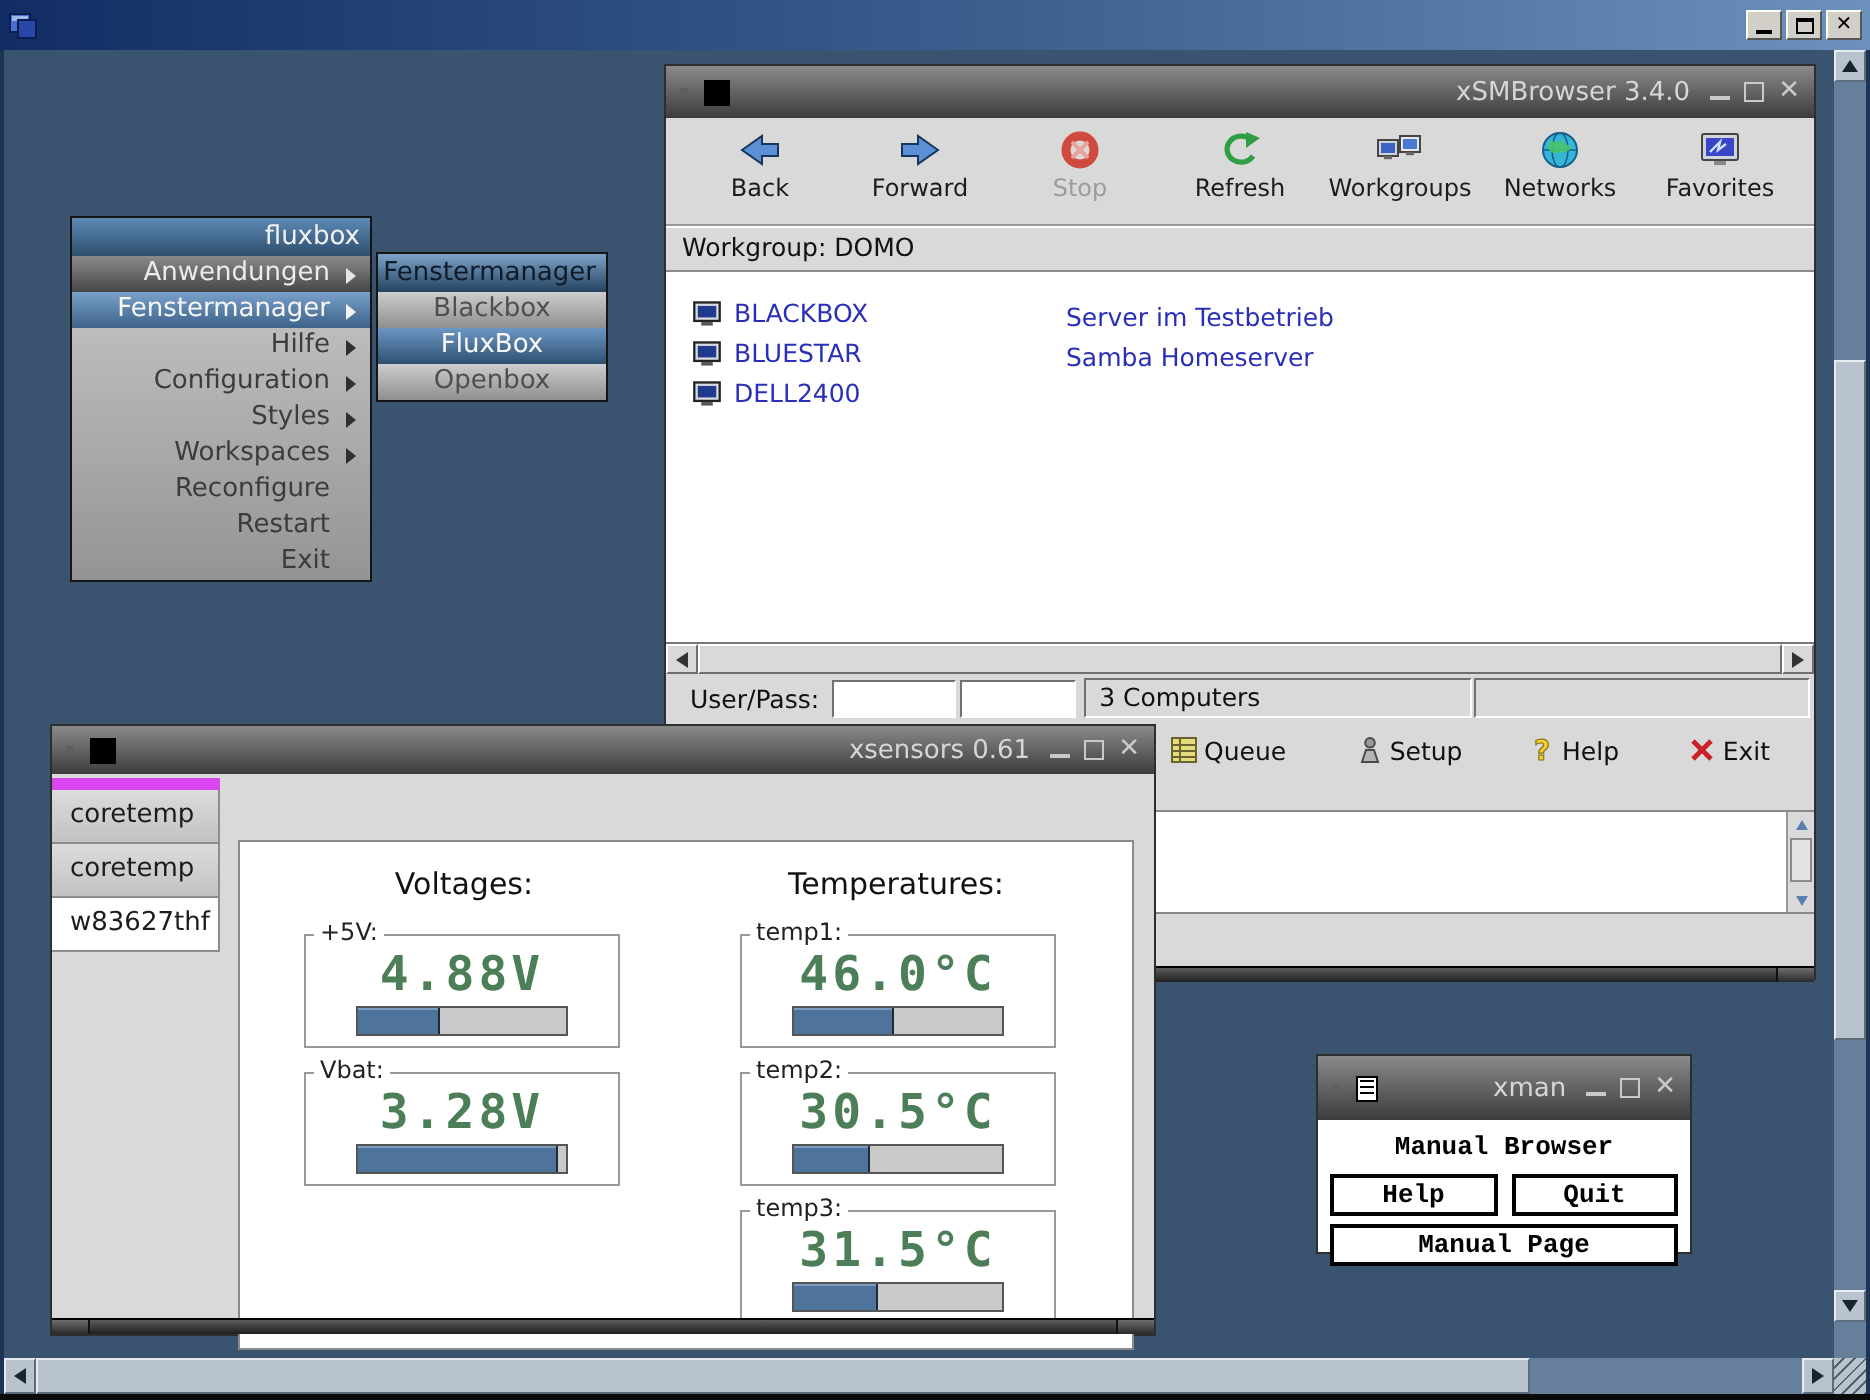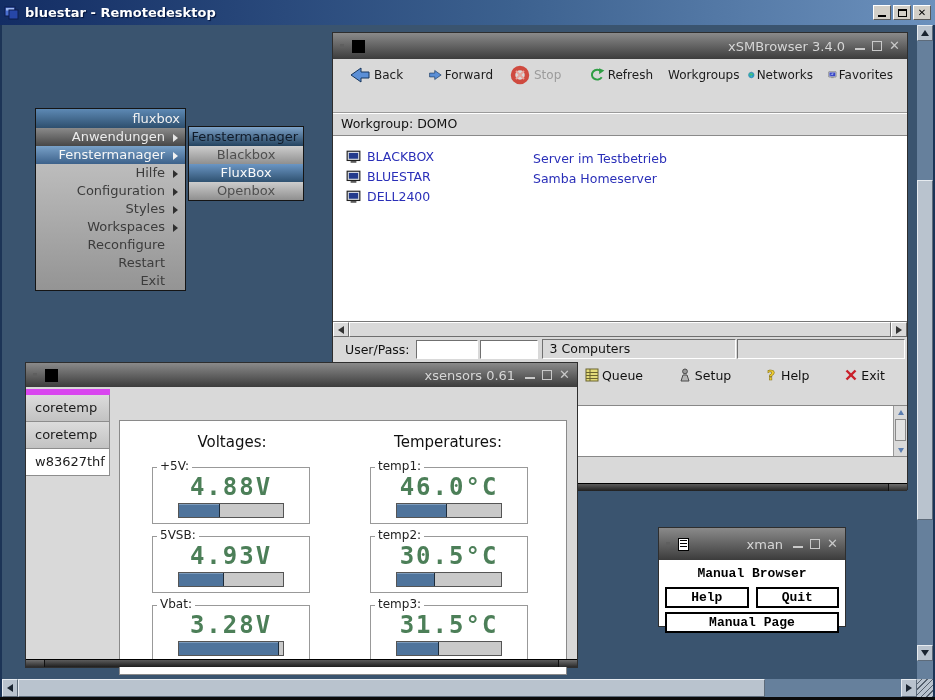--- a/index.html
+++ b/index.html
@@ -77,21 +77,21 @@
   .submenu .menu-item { text-align:center; padding-right:0; background:linear-gradient(#cdcdcd,#8f8f8f); color:#4f4f4f; }
   .submenu .menu-item.selected { background:linear-gradient(#6b96c4,#2f5170); color:#fafafa; }
 
   
   .win { position:absolute; background:#d9d9d9; border:1px solid #2e2e2e; }
 
   
   .smb { left:332px; top:32px; width:576px; height:458px; z-index:10; }
   .smb .fb-title { height:26px; }
   .toolbar { height:54px; display:flex; justify-content:space-evenly; align-items:flex-start; padding-top:5px; border-bottom:1px solid #9a9a9a; }
-  .tb-btn { width:66px; display:flex; flex-direction:row; align-items:center; gap:1px; font-size:12px; color:#1c1c1c; }
+  .tb-btn { width:66px; display:flex; flex-direction:column; align-items:center; gap:1px; font-size:12px; color:#1c1c1c; }
   .tb-btn.disabled span { color:#9b9b9b; }
   .wg-bar { height:23px; line-height:21px; padding-left:8px; font-size:12.5px; color:#111;
     border-bottom:1px solid #8a8a8a; box-shadow:inset 0 1px 0 #fff; }
   .smb-list { background:#fff; height:185px; position:relative; padding-top:12px; font-size:12.5px; }
   .smb-row { position:relative; height:20px; }
   .smb-row.tall { height:40px; }
   .smb-row .ico { position:absolute; left:13px; top:2px; }
   .smb-row .nm { position:absolute; left:34px; top:1px; color:#2a2fb8; }
   .smb-row .dsc { position:absolute; left:200px; top:1px; color:#2a2fb8; line-height:19px; }
   .smb-hscroll { height:16px; background:#d9d9d9; border-top:1px solid #777; position:relative; }
@@ -156,21 +156,20 @@
 <body>
 
 <div class="screen">
 
   <div class="rdp-titlebar">
     <svg width="15" height="14" viewBox="0 0 15 14">
       <rect x="1" y="1" width="10" height="9" fill="#4a6fd0" stroke="#0c1c4e"></rect>
       <rect x="2" y="2" width="8" height="2.5" fill="#9db6ee"></rect>
       <rect x="5" y="4" width="9" height="9" fill="#2646a8" stroke="#0c1c4e"></rect>
     </svg>
-    <span class="rdp-title-text">bluestar - Remotedesktop</span>
     <div class="rdp-controls">
       <div class="winbtn">
           <span class="min-g"></span>
         </div>
       <div class="winbtn">
           <span class="max-g"></span>
         </div>
       <div class="winbtn">
           <span class="cls-g">✕</span>
         </div>
@@ -421,27 +420,20 @@
 
         <div class="scol left">
           <div class="gbox">
             <span class="gbox-label">+5V:</span>
             <div class="seg-value">4.88V</div>
             <div class="bar-track">
                 <div class="bar-fill" style="width: 39%;"></div>
               </div>
           </div>
           <div class="gbox">
-            <span class="gbox-label">5VSB:</span>
-            <div class="seg-value">4.93V</div>
-            <div class="bar-track">
-                <div class="bar-fill" style="width: 43%;"></div>
-              </div>
-          </div>
-          <div class="gbox">
             <span class="gbox-label">Vbat:</span>
             <div class="seg-value">3.28V</div>
             <div class="bar-track">
                 <div class="bar-fill" style="width: 96%;"></div>
               </div>
           </div>
         </div>
 
         <div class="scol right">
           <div class="gbox">

